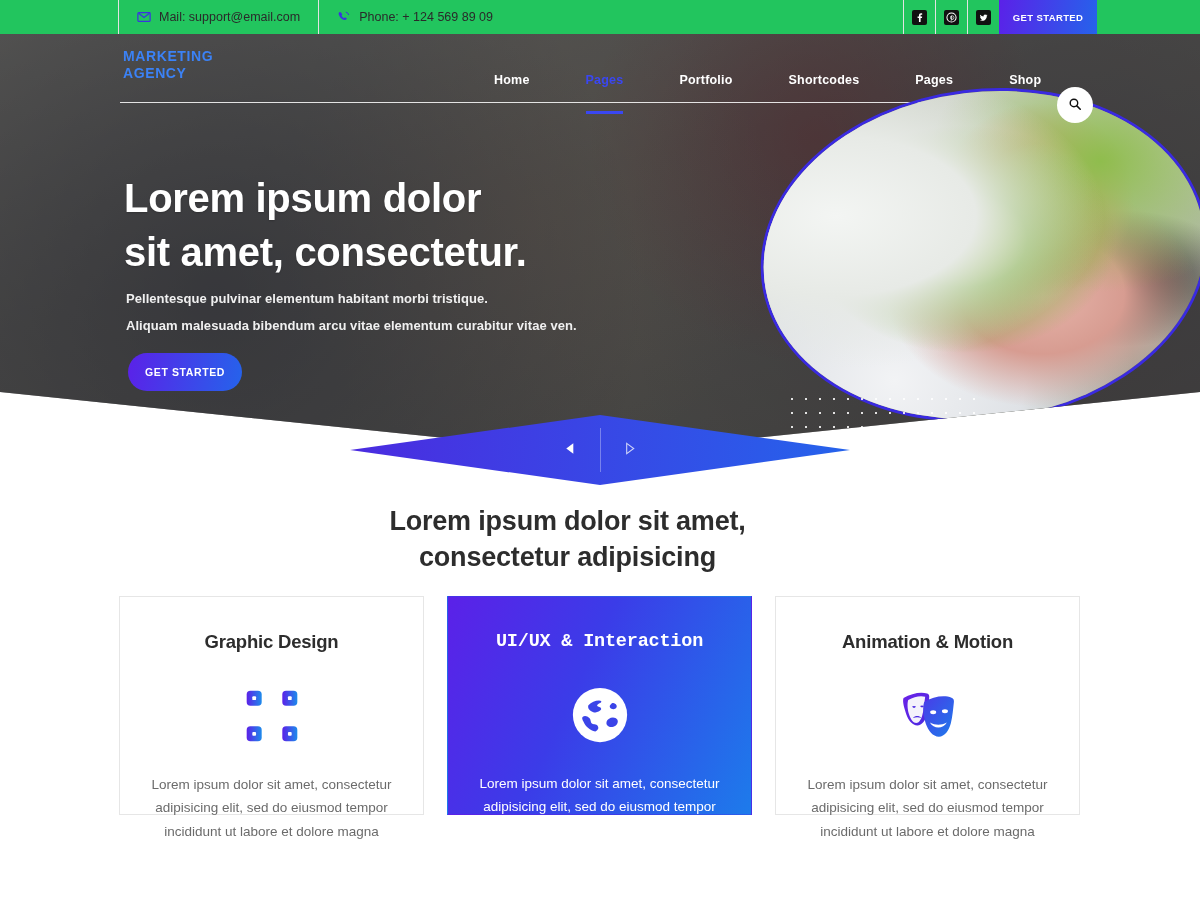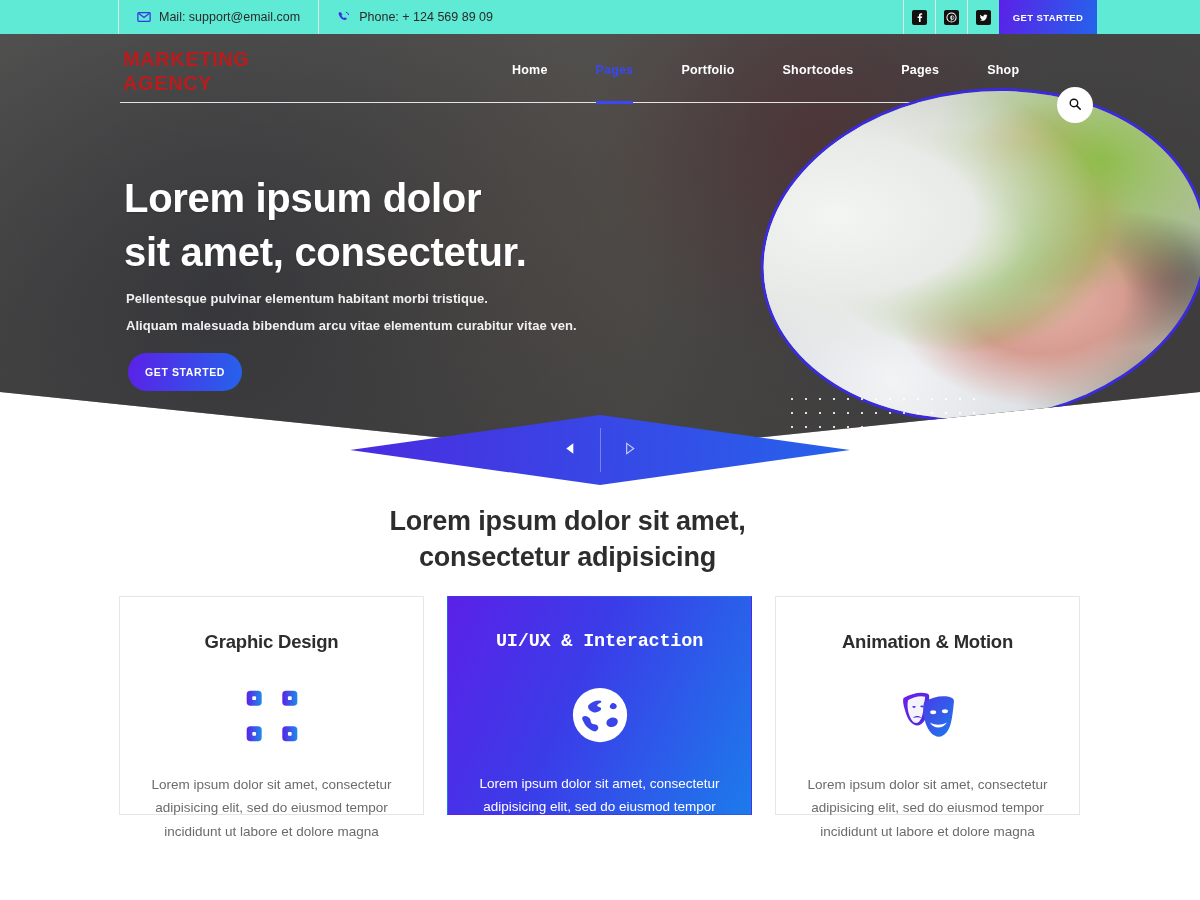--- a/index.html
+++ b/index.html
@@ -6,21 +6,21 @@
   * { margin:0; padding:0; box-sizing:border-box; }
   html, body {
     width:1200px; height:900px;
     font-family:"Liberation Sans", sans-serif;
     background:#ffffff; overflow:hidden;
   }
 
   
   .topbar{
     position:absolute; top:0; left:0; width:1200px; height:34px;
-    background:#5eead4; display:flex; align-items:stretch;
+    background:#22c55e; display:flex; align-items:stretch;
     font-size:12.5px; color:#2a2a2a;
   }
   .topbar-spacer{ flex:0 0 118px; }
   .tb-item{
     display:flex; align-items:center; gap:8px;
     padding:0 18px; border-left:1px solid #e3e3e3;
     white-space:nowrap;
   }
   .tb-item:first-of-type{ border-left:1px solid #e3e3e3; }
   .tb-item .tb-ico{ display:flex; align-items:center; }
@@ -60,29 +60,29 @@
     background:rgba(40,40,42,.34);
   }
   .hero-divider{
     position:absolute; top:68px; left:120px; width:955px; height:1px;
     background:rgba(255,255,255,.85);
   }
 
   
   .logo{
     position:absolute; top:14px; left:123px;
-    color:#b91c1c; font-size:20px; font-weight:bold;
+    color:#3b82f6; font-size:14px; font-weight:bold;
     line-height:1.18; letter-spacing:.6px; font-style:italic;
   }
   .logo span{ display:block; font-style:normal; }
 
   
   .nav{
-    position:absolute; top:29px; left:494px;
-    display:flex; gap:8px; align-items:center;margin-left:18px;
+    position:absolute; top:39px; left:494px;
+    display:flex; gap:16px; align-items:center;
   }
   .nav a{
     color:#fff; text-decoration:none; font-size:12.5px; font-weight:bold;
     padding:0 20px; letter-spacing:.2px; position:relative;
   }
   .nav a:first-child{ padding-left:0; }
   .nav a.active{ color:#3a47f2; }
   .nav a.active::after{
     content:""; position:absolute; left:20px; right:20px; bottom:-27px;
     height:3px; background:#3a47f2;

